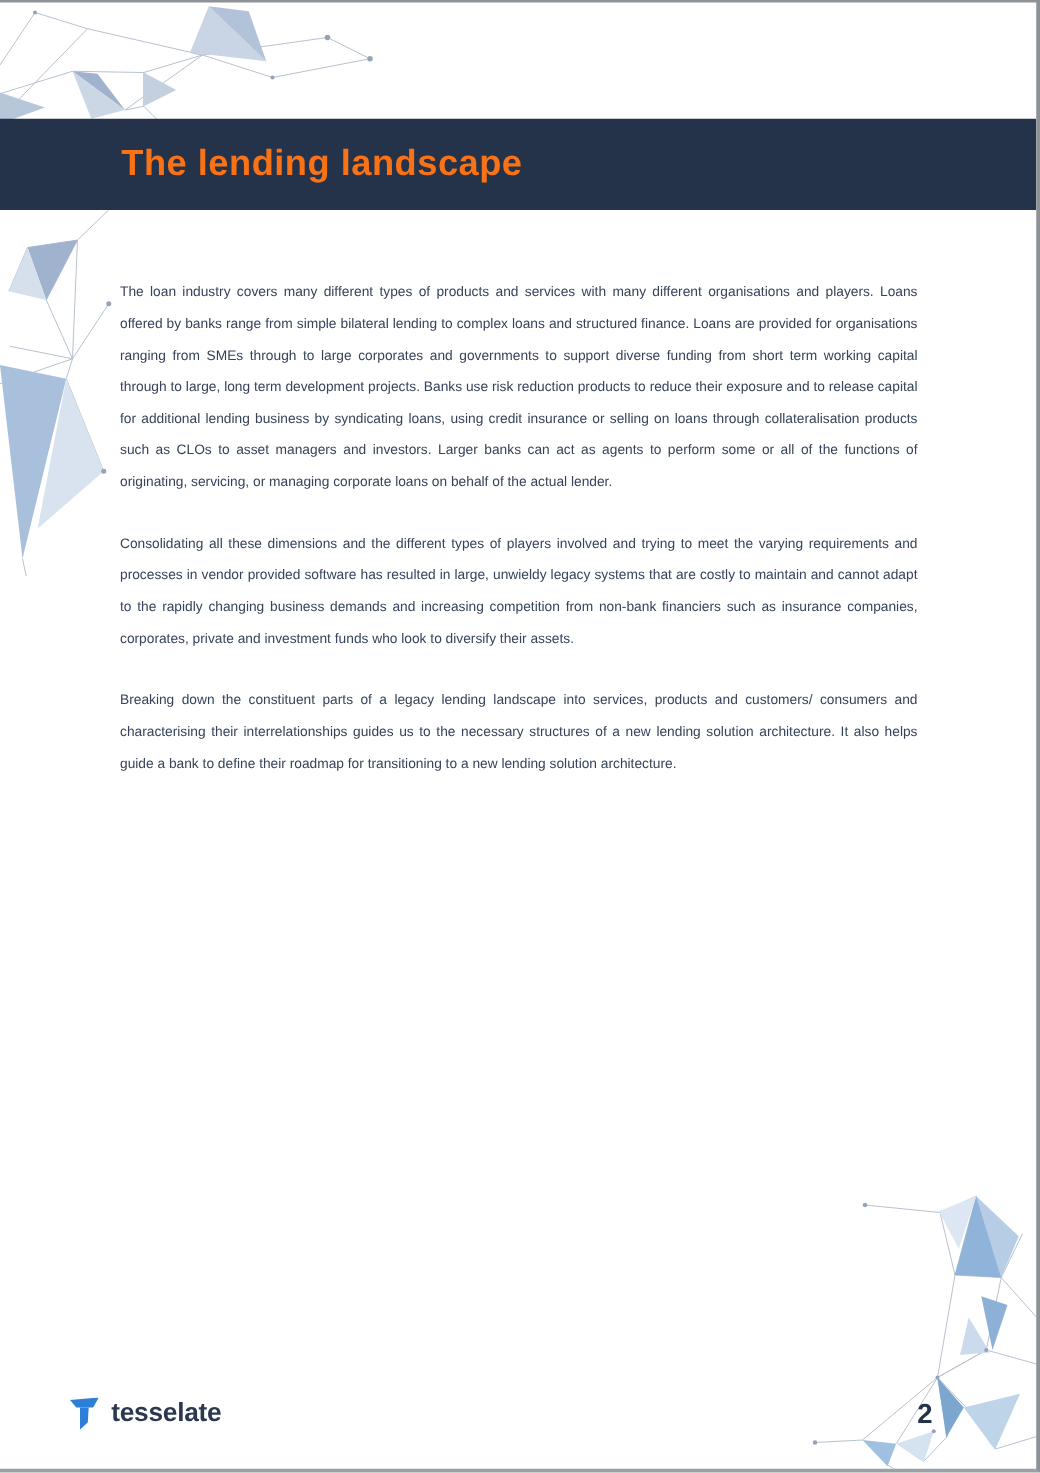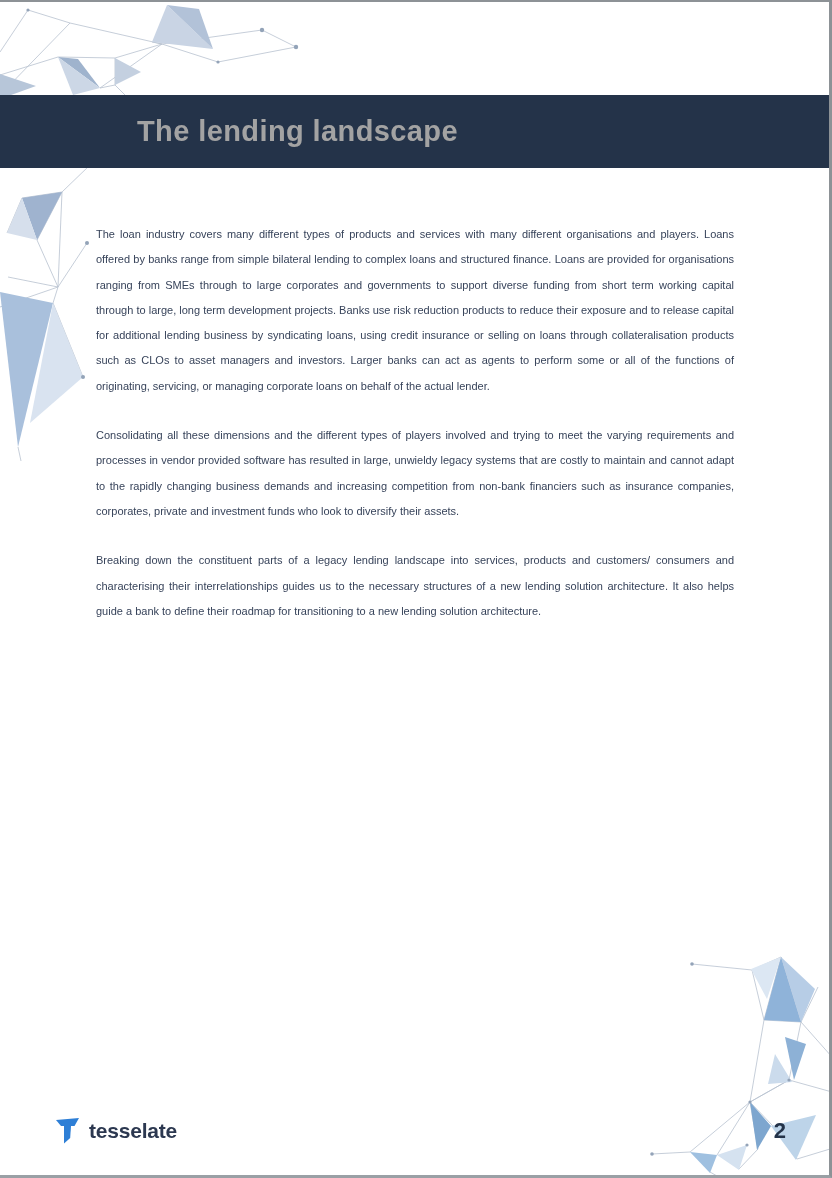--- a/index.html
+++ b/index.html
@@ -25,44 +25,43 @@
 
   .band {
     position: absolute; left: 0; top: 93px;
     width: 100%; height: 73px;
     background: #243349;
     z-index: 2;
     display: flex; align-items: center;
     padding-left: 97px;
   }
   .band h1 {
-    color: #a3a3a3;
+    color: #f97316;
     font-size: 29px;
     font-weight: 700;
     letter-spacing: 0.4px;
-    margin-left: 40px;
   }
 
   main {
     position: absolute; left: 96px; top: 220px;
     width: 638px; z-index: 1;
   }
   main p {
     font-size: 11px;
     line-height: 25.3px;
     color: #37435a;
     text-align: justify;
     margin-bottom: 24px;
   }
 
   footer {
     position: absolute; left: 0; top: 1104px;
     width: 100%; height: 50px;
     display: flex; align-items: center; justify-content: space-between;
-    padding: 0 43px 0 56px;
+    padding: 0 83px 0 56px;
     z-index: 3;
   }
   .brand { display: flex; align-items: center; gap: 10px; }
   .brand-name {
     font-size: 21px; font-weight: 700;
     color: #2c3850; letter-spacing: -0.2px;
   }
   .pagenum {
     font-size: 22px; font-weight: 700;
     color: #243349;

